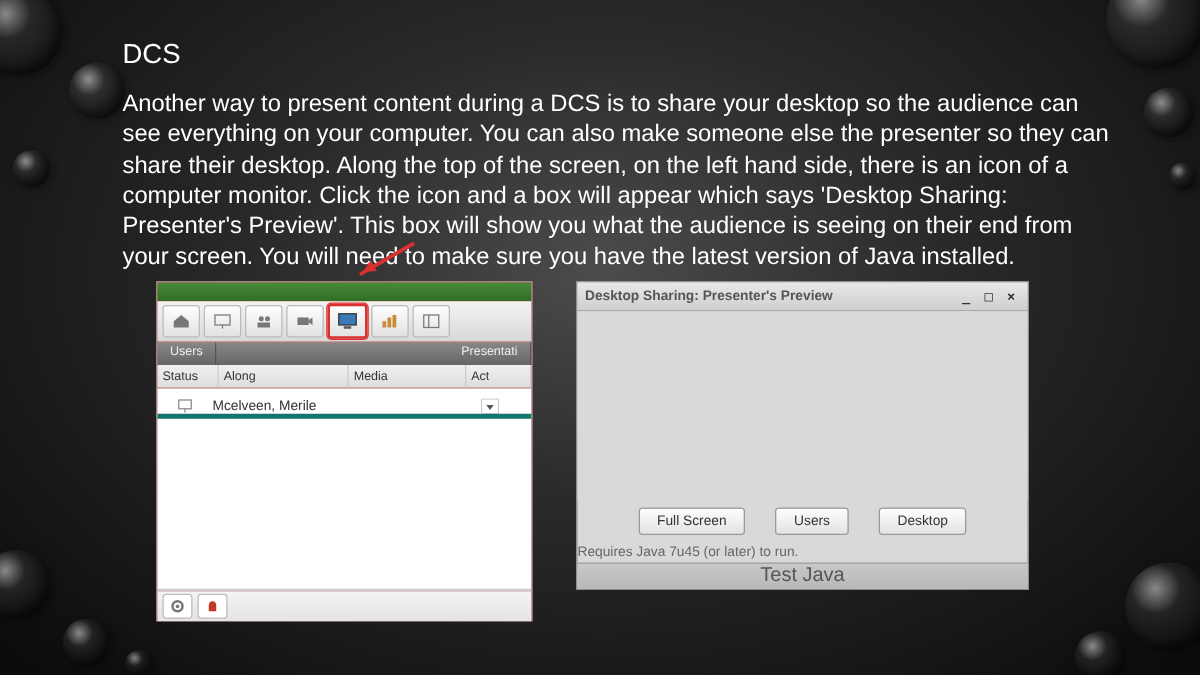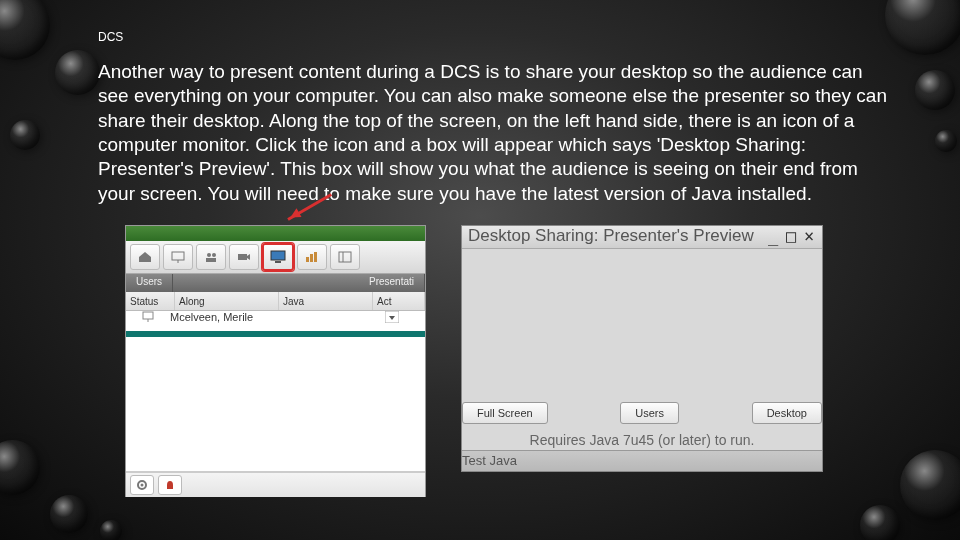--- a/index.html
+++ b/index.html
@@ -1,47 +1,47 @@
 <!DOCTYPE html>
 <html><head>
 <meta charset="utf-8">
 <style>
   html,body{margin:0;padding:0;width:960px;height:540px;overflow:hidden;font-family:Arial,Helvetica,sans-serif}
   body{background:radial-gradient(ellipse at 50% 40%,#4c4c4c 0%,#2a2a2a 40%,#0a0a0a 100%);position:relative;color:#fff}
   .bubble{position:absolute;border-radius:50%;background:radial-gradient(circle at 35% 30%,rgba(255,255,255,0.5) 0%,rgba(255,255,255,0.08) 30%,rgba(0,0,0,0.5) 100%);box-shadow:inset -4px -4px 10px rgba(0,0,0,0.6),2px 2px 8px rgba(0,0,0,0.4)}
   .content{position:absolute;left:98px;top:30px;width:800px}
-  .title{font-size:12px;margin-bottom:16px}
+  .title{font-size:22px;margin-bottom:16px}
   .para{font-size:19px;line-height:1.28;color:#fff}
   .figs{position:absolute;left:125px;top:225px;display:flex;gap:35px;align-items:flex-start}
   
   .app1{width:299px;height:270px;background:#ef4444;border:1px solid #999;font-size:11px;color:#333}
   .app1 .greenbar{height:15px;background:linear-gradient(#4a8a3a,#2e6d24)}
   .app1 .toolbar{height:32px;background:linear-gradient(#f4f4f4,#d8d8d8);border-bottom:1px solid #aaa;display:flex;align-items:center;padding:0 4px}
   .app1 .tbtn{width:28px;height:24px;border:1px solid #bbb;border-radius:3px;background:linear-gradient(#fefefe,#e2e2e2);margin-right:3px;display:flex;align-items:center;justify-content:center}
   .app1 .tbtn.highlight{border:2px solid #d93030;box-shadow:0 0 0 1px #d93030}
   .app1 .tabbar{height:18px;background:linear-gradient(#888,#666);display:flex}
   .app1 .tab{padding:2px 10px;color:#eee;font-size:10px;border-right:1px solid #555}
   .app1 .colhead{height:18px;background:linear-gradient(#f0f0f0,#ddd);border-bottom:1px solid #bbb;display:flex;font-size:10px}
   .app1 .ch{padding:4px 4px;border-right:1px solid #ccc}
   .app1 .body{height:160px;background:#fff;border-bottom:1px solid #ccc;position:relative}
-  .app1 .row{display:flex;height:20px;align-items:flex-start;border-bottom:6px solid #0f766e}
+  .app1 .row{display:flex;height:20px;align-items:flex-end;border-bottom:4px solid #0f766e}
   .app1 .bottom{height:24px;background:linear-gradient(#f4f4f4,#e4e4e4);border-top:1px solid #ccc;display:flex;align-items:center;padding:0 4px;gap:4px}
   .app1 .bbtn{width:22px;height:18px;border:1px solid #bbb;border-radius:3px;background:#fff;display:flex;align-items:center;justify-content:center}
   .arrow{position:absolute;left:288px;top:218px;width:50px;height:3px;background:#d93030;transform:rotate(-30deg);transform-origin:left center}
   .arrow::before{content:"";position:absolute;left:-2px;top:-4px;border:5px solid transparent;border-right:10px solid #d93030}
   
   .app2{width:360px;height:245px;background:#d9d9d9;border:1px solid #888;font-size:11px;color:#333;display:flex;flex-direction:column}
-  .app2 .titlebar{height:22px;background:linear-gradient(#e8e8e8,#cfcfcf);border-bottom:1px solid #aaa;display:flex;align-items:flex-start;padding:0 6px;font-weight:normal;font-size:17px;color:#555}
+  .app2 .titlebar{height:22px;background:linear-gradient(#e8e8e8,#cfcfcf);border-bottom:1px solid #aaa;display:flex;align-items:center;padding:0 6px;font-weight:bold;font-size:11px;color:#555}
   .app2 .titlebar .spacer{flex:1}
   .app2 .winbtn{width:14px;text-align:center;color:#333;margin-left:4px;font-family:monospace}
   .app2 .preview{flex:1;background:#d9d9d9}
-  .app2 .btnrow{display:flex;justify-content:space-between;gap:24px;padding:6px 0}
+  .app2 .btnrow{display:flex;justify-content:center;gap:24px;padding:6px 0}
   .app2 .pbtn{padding:4px 14px;border:1px solid #999;border-radius:3px;background:linear-gradient(#fdfdfd,#e3e3e3);font-size:11px;color:#333}
-  .app2 .note{text-align:center;font-size:14px;color:#666;padding:2px 0}
-  .app2 .footer{height:20px;background:linear-gradient(#c8c8c8,#b8b8b8);border-top:1px solid #999;font-size:13px;color:#555;line-height:20px}
+  .app2 .note{text-align:left;font-size:11px;color:#666;padding:2px 0}
+  .app2 .footer{height:20px;background:linear-gradient(#c8c8c8,#b8b8b8);border-top:1px solid #999;text-align:center;font-size:16px;color:#555;line-height:20px}
   svg{display:block}
 </style>
 </head>
 <body>
 
 <div class="bubble" style="width:70px;height:70px;left:-20px;top:-10px"></div>
 <div class="bubble" style="width:45px;height:45px;left:55px;top:50px"></div>
 <div class="bubble" style="width:30px;height:30px;left:10px;top:120px"></div>
 <div class="bubble" style="width:55px;height:55px;left:-15px;top:440px"></div>
 <div class="bubble" style="width:38px;height:38px;left:50px;top:495px"></div>
@@ -122,21 +122,21 @@
           </span>
         </div>
     </div>
     <div class="tabbar">
       <div class="tab">Users</div>
       <div class="tab" style="margin-left:auto">Presentati</div>
     </div>
     <div class="colhead">
       <div class="ch" style="width:40px">Status</div>
       <div class="ch" style="width:95px">Along</div>
-      <div class="ch" style="width:85px">Java</div>
+      <div class="ch" style="width:85px">Media</div>
       <div class="ch" style="flex:1">Act</div>
     </div>
     <div class="body">
       <div class="row">
         <div style="width:44px;display:flex;justify-content:center">
             <svg width="12" height="12">
               <rect x="1" y="1" width="10" height="7" fill="none" stroke="#888"></rect>
               <line x1="6" y1="8" x2="6" y2="11" stroke="#888"></line>
             </svg>
           </div>

